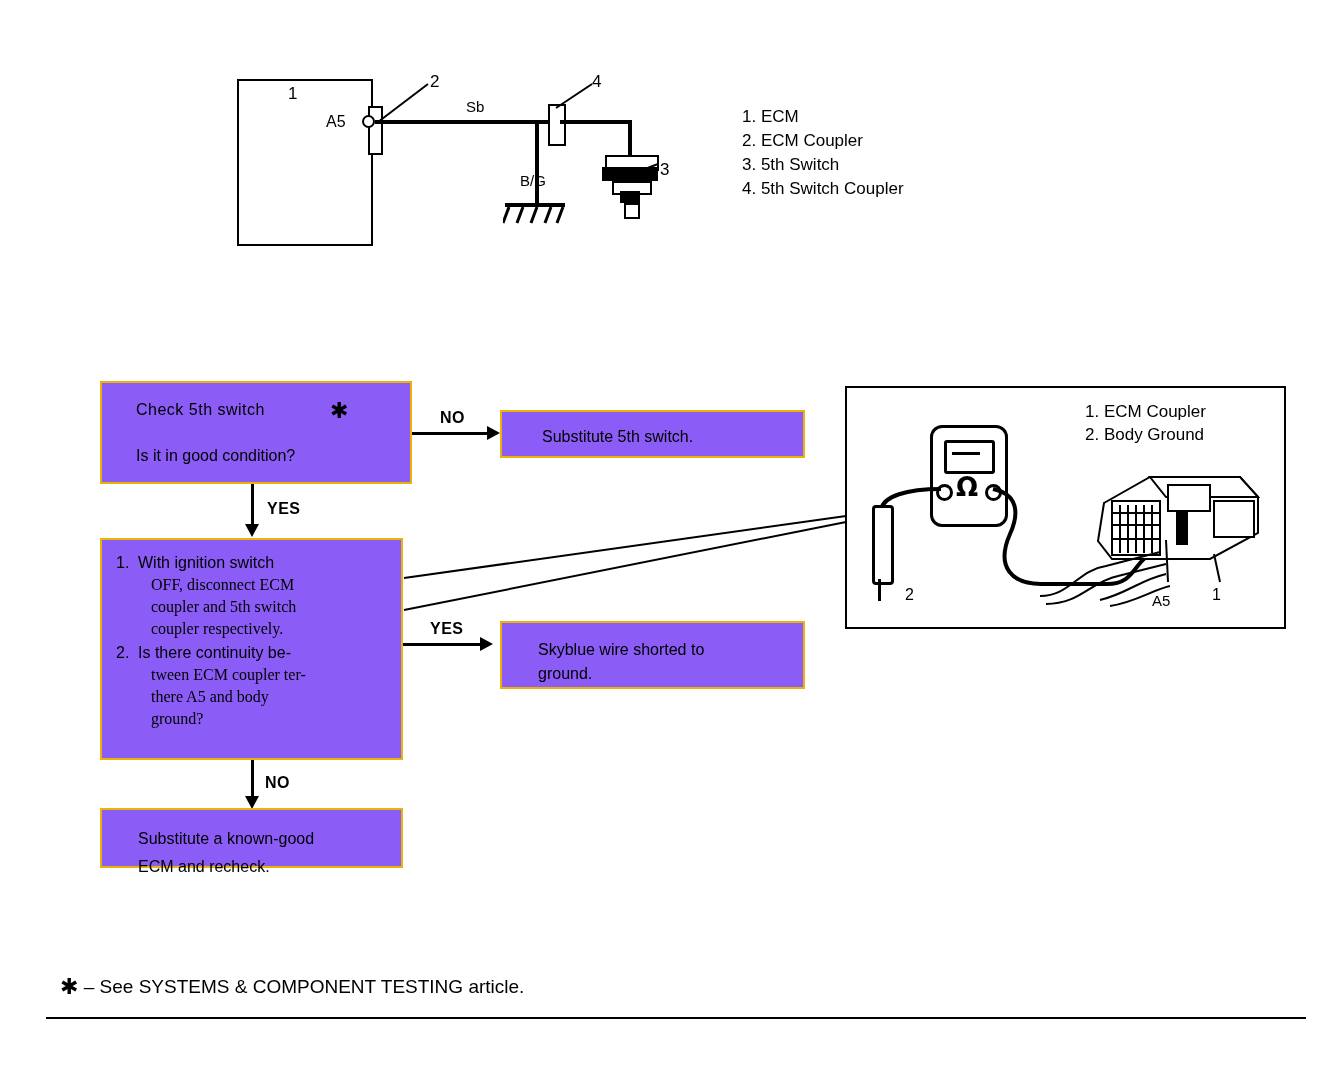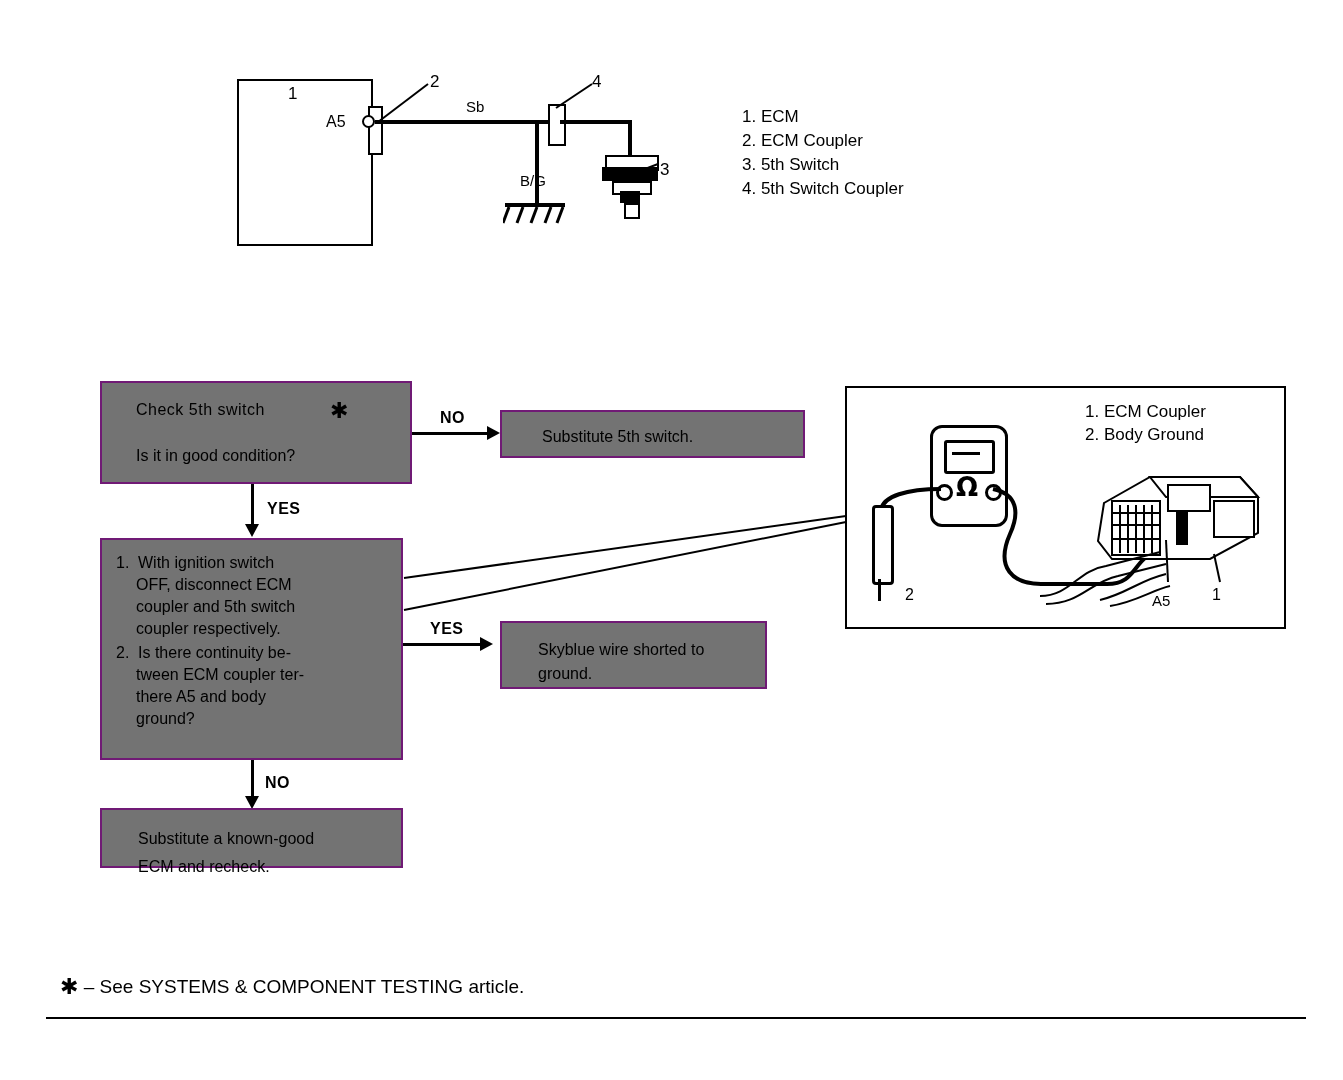--- a/index.html
+++ b/index.html
@@ -78,42 +78,42 @@
   .sw-stem { left: 620px; top: 191px; width: 20px; height: 12px; background:#000;}
   .sw-tip { left: 624px; top: 203px; width: 12px; height: 12px; border:2px solid #000; background:#fff;}
   .num { position: absolute; font-size: 17px; }
 
   
   .legend-top { left: 742px; top: 105px; font-size: 17px; line-height: 24px; }
   .legend-top div { white-space: nowrap; }
 
   
   .fbox {
-    border: 2px solid #701a75;
-    background: #737373;
+    border: 2px solid #eab308;
+    background: #8b5cf6;
     box-sizing: border-box;
     font-size: 16px;
     line-height: 22px;
     padding: 10px 14px;
   }
   .box-check { left: 100px; top: 381px; width: 312px; height: 103px; }
   .box-check .l1 { margin: 6px 0 0 20px; letter-spacing: .5px; }
   .box-check .l2 { margin: 24px 0 0 20px; }
   .asterisk-inline { position:absolute; left: 330px; top: 398px; font-size: 22px; }
 
   .box-defective { left: 500px; top: 410px; width: 305px; height: 48px; }
   .box-defective .t { margin: 4px 0 0 26px; }
 
   .box-steps { left: 100px; top: 538px; width: 303px; height: 222px; padding: 12px 12px 0 14px; }
   .box-steps ol { margin: 0; padding: 0; list-style: none; }
   .box-steps li { margin-bottom: 2px; text-align: justify; }
   .box-steps .num-lbl { display: inline-block; width: 22px; }
-  .box-steps .ind { display: block; margin-left: 20px; }
-
-  .box-short { left: 500px; top: 621px; width: 267px; height: 68px; }
+  .box-steps .ind { display: block; margin-left: 35px; font-family: Liberation Serif, serif; }
+
+  .box-short { left: 500px; top: 621px; width: 305px; height: 68px; }
   .box-short .t { margin: 6px 0 0 22px; }
 
   .box-sub { left: 100px; top: 808px; width: 303px; height: 60px; }
   .box-sub .t { margin: 8px 0 0 22px; }
 
   
   .arrow-line { position:absolute; background: #000; }
   .arrow-head-right {
     position:absolute; width:0; height:0;
     border-top: 7px solid transparent;

